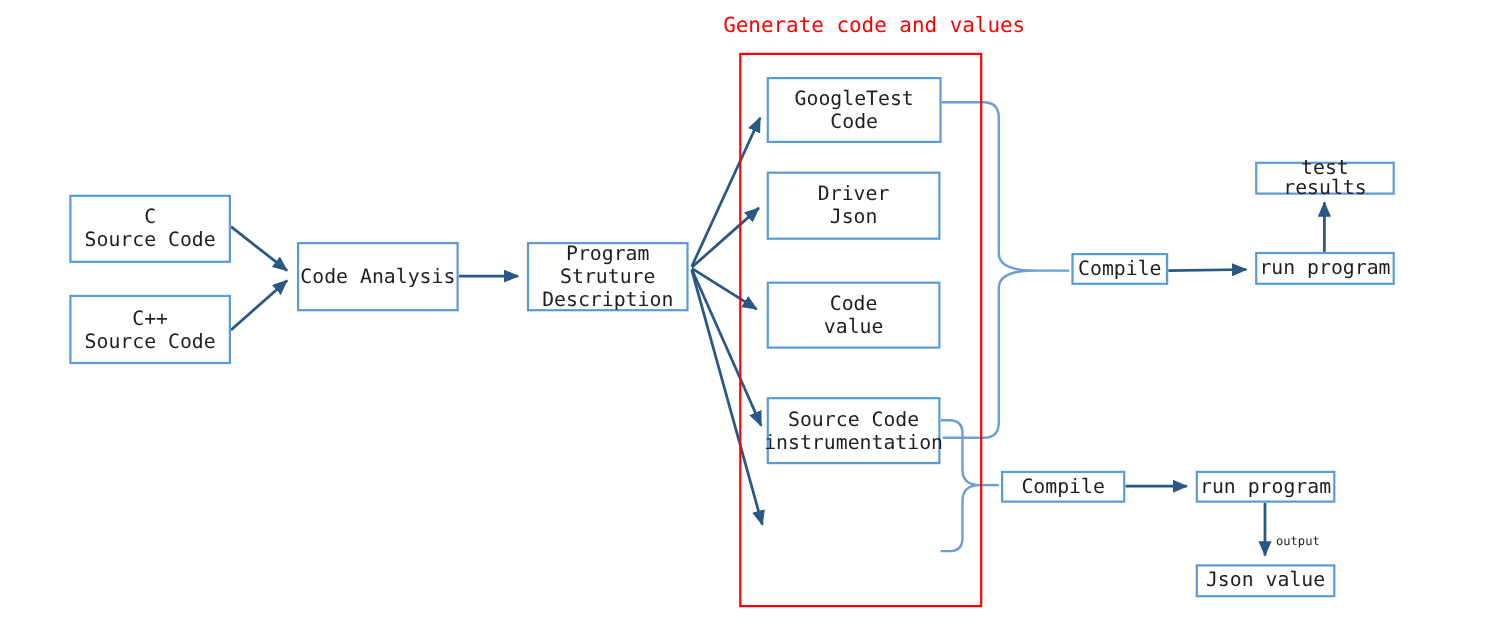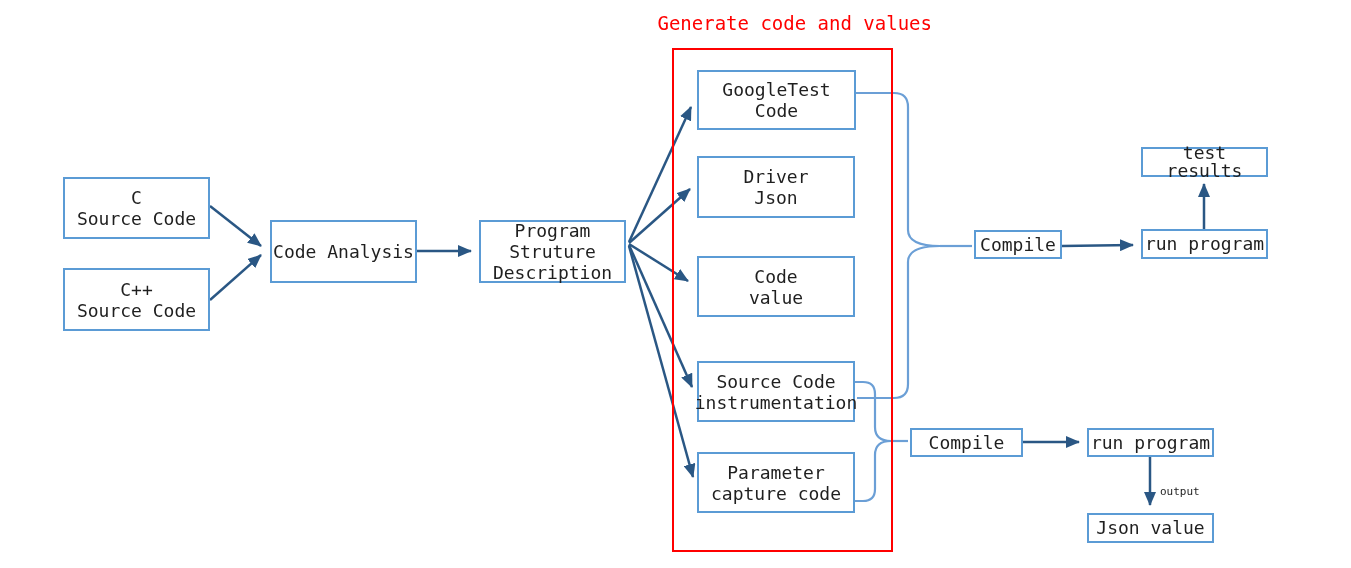--- a/index.html
+++ b/index.html
@@ -144,24 +144,20 @@
 Json</span>
   </div>
   <div class="node" style="left:697px; top:256px; width:158px; height:61px;">
     <span>Code
 value</span>
   </div>
   <div class="node" style="left:697px; top:361px; width:158px; height:61px;">
     <span>Source Code
 instrumentation</span>
   </div>
-  <div class="node" style="left:697px; top:452px; width:158px; height:61px;">
-    <span>Parameter
-capture code</span>
-  </div>
 
   <div class="node small" style="left:974px; top:230px; width:88px; height:29px;">
     <span>Compile</span>
   </div>
   <div class="node small" style="left:1141px; top:229px; width:127px; height:30px;">
     <span>run program</span>
   </div>
   <div class="node small" style="left:1141px; top:147px; width:127px; height:30px;">
     <span>test results</span>
   </div>

